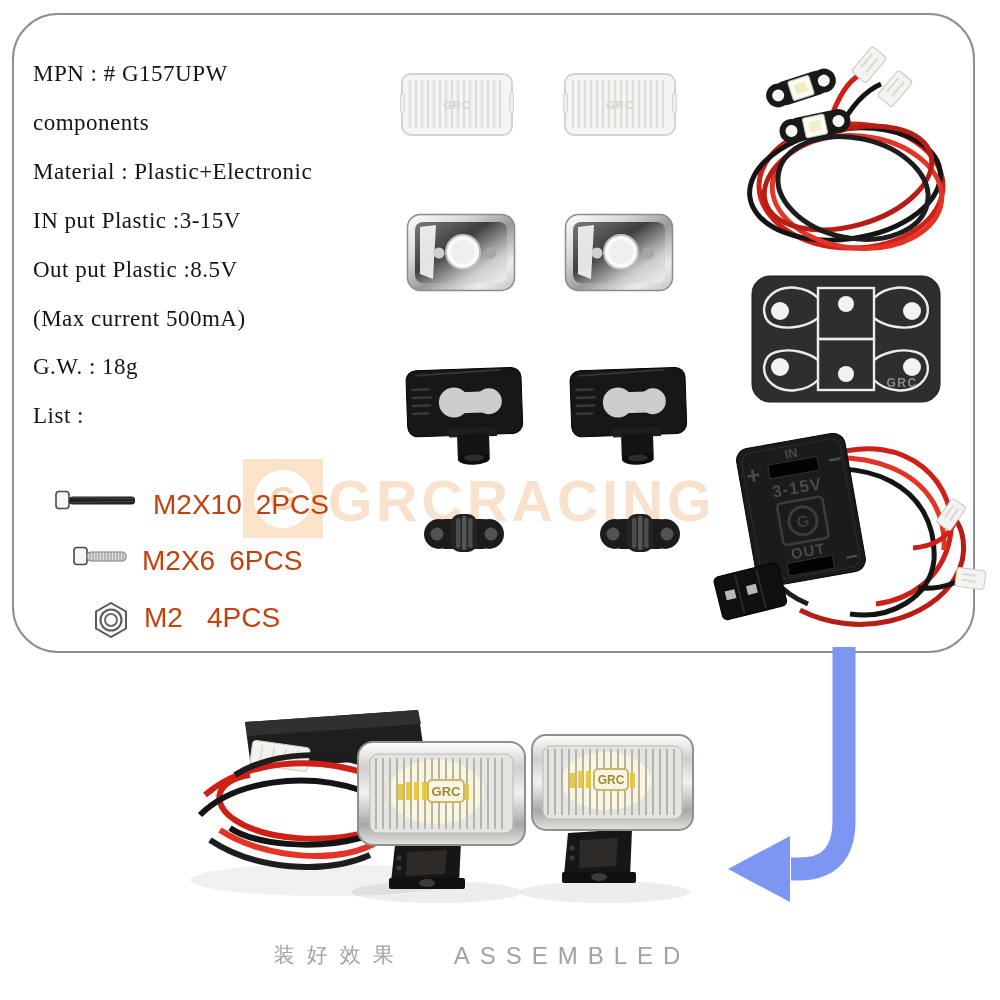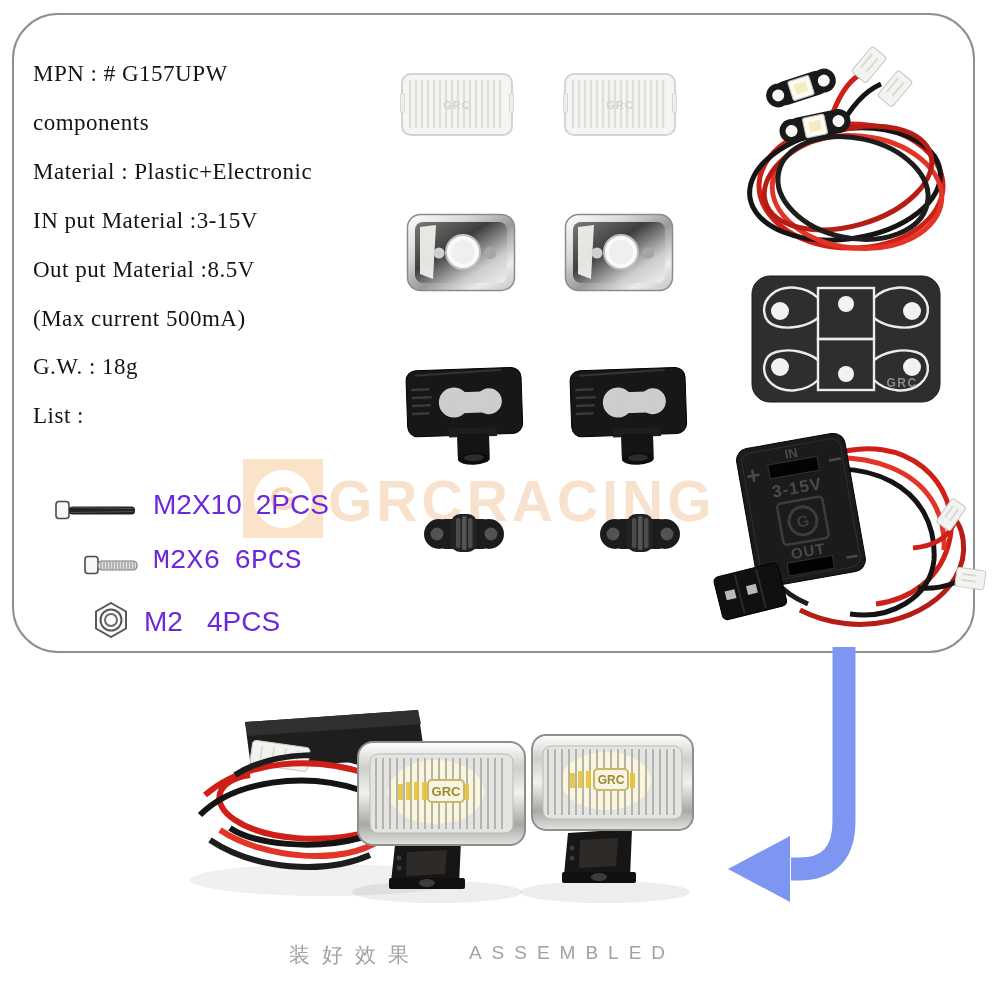--- a/index.html
+++ b/index.html
@@ -15,56 +15,56 @@
            z-index:1;display:flex;align-items:center;justify-content:center;}
   .wm-circle{width:58px;height:58px;border-radius:50%;background:#ffffff;display:flex;
              align-items:center;justify-content:center;font-weight:bold;font-size:34px;color:#f6d7b6;}
   .wm-text{position:absolute;left:328px;top:468px;z-index:1;font-size:57px;font-weight:bold;
            letter-spacing:4px;color:#f8e2cd;white-space:nowrap;}
 
   
   .specs{position:absolute;left:33px;top:50px;z-index:3;font-size:23px;line-height:48.9px;
          color:#141414;letter-spacing:0.5px;white-space:nowrap;font-family:Liberation Serif, serif;}
 
-  .hw-row{position:absolute;z-index:3;display:flex;align-items:flex-end;color:#6d28d9;
+  .hw-row{position:absolute;z-index:3;display:flex;align-items:flex-start;color:#c2410c;
           font-size:28px;white-space:nowrap;}
   .hw-row .icon{margin-right:14px;display:block;}
   .hw-row .qty{margin-left:14px;}
   .hw-row.r1{left:55px;top:489px;}
-  .hw-row.r2{left:84px;top:545px;font-family:Liberation Mono, monospace;}
+  .hw-row.r2{left:73px;top:545px;}
   .hw-row.r3{left:92px;top:602px;}
   .hw-row.r3 .qty{margin-left:24px;}
 
   .part{position:absolute;z-index:2;}
 
   .caption{position:absolute;left:0;top:941px;width:100%;z-index:3;display:flex;
            justify-content:center;gap:48px;color:#a2a2a2;transform:translateX(-28px);}
   .cap-zh{font-size:21px;letter-spacing:12px;margin-left:20px;}
-  .cap-en{font-size:19px;letter-spacing:10px;margin-top:1px;}
+  .cap-en{font-size:24px;letter-spacing:10px;margin-top:1px;}
 </style>
 </head>
 <body>
 
 <div class="stage">
 
   <div class="panel"></div>
 
   <div class="wm-logo">
     <div class="wm-circle">
         <span>G</span>
       </div>
   </div>
   <div class="wm-text">GRCRACING</div>
 
   <div class="specs">
     <div>MPN : # G157UPW</div>
     <div>components</div>
     <div>Material : Plastic+Electronic</div>
-    <div>IN put Material :3-15V</div>
-    <div>Out put Material :8.5V</div>
+    <div>IN put Plastic :3-15V</div>
+    <div>Out put Plastic :8.5V</div>
     <div>(Max current 500mA)</div>
     <div>G.W. :  18g</div>
     <div>List :</div>
   </div>
 
   <div class="hw-row r1">
     <svg class="icon" width="84" height="22" viewBox="0 0 84 22">
       <rect x="1" y="2.5" width="13" height="17" rx="3" fill="#f7f7f5" stroke="#4a4a4a" stroke-width="1.6"></rect>
       <rect x="14" y="7.5" width="66" height="8" rx="3.5" fill="#222222"></rect>
       <path d="M16 8.5 L78 9.5 M16 13.5 L78 12.5" stroke="#4d4d4d" stroke-width="1"></path>

